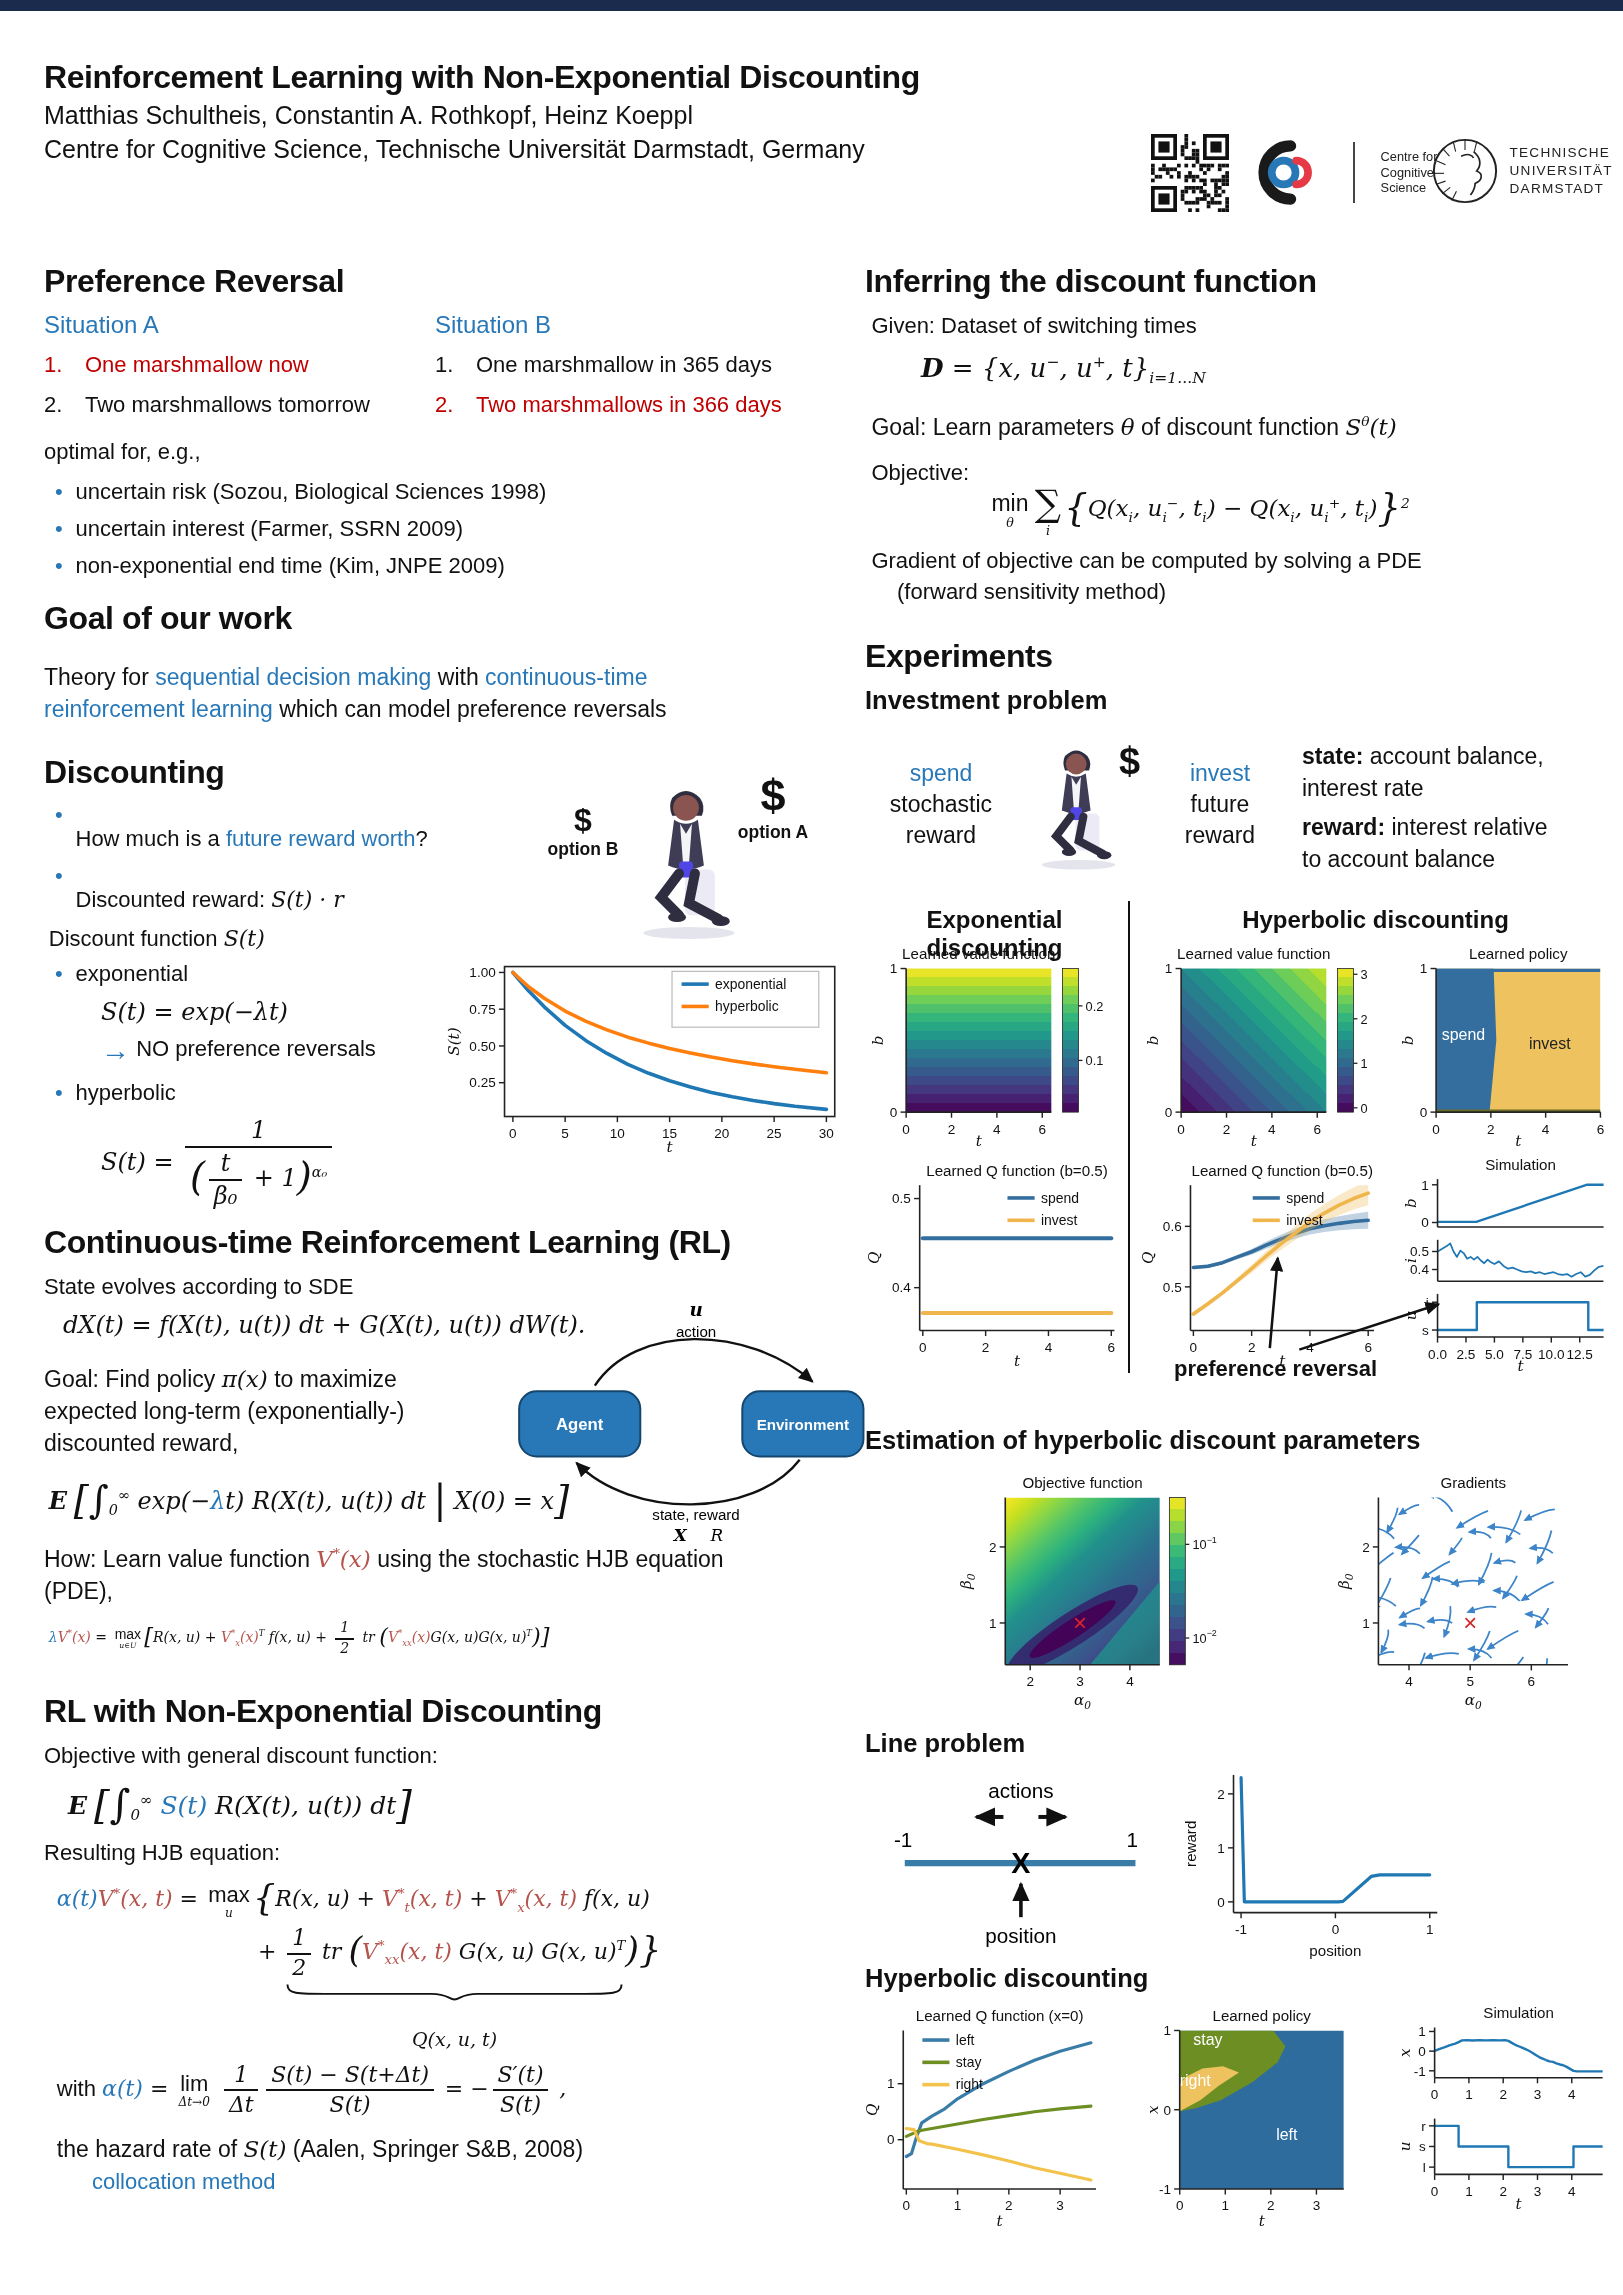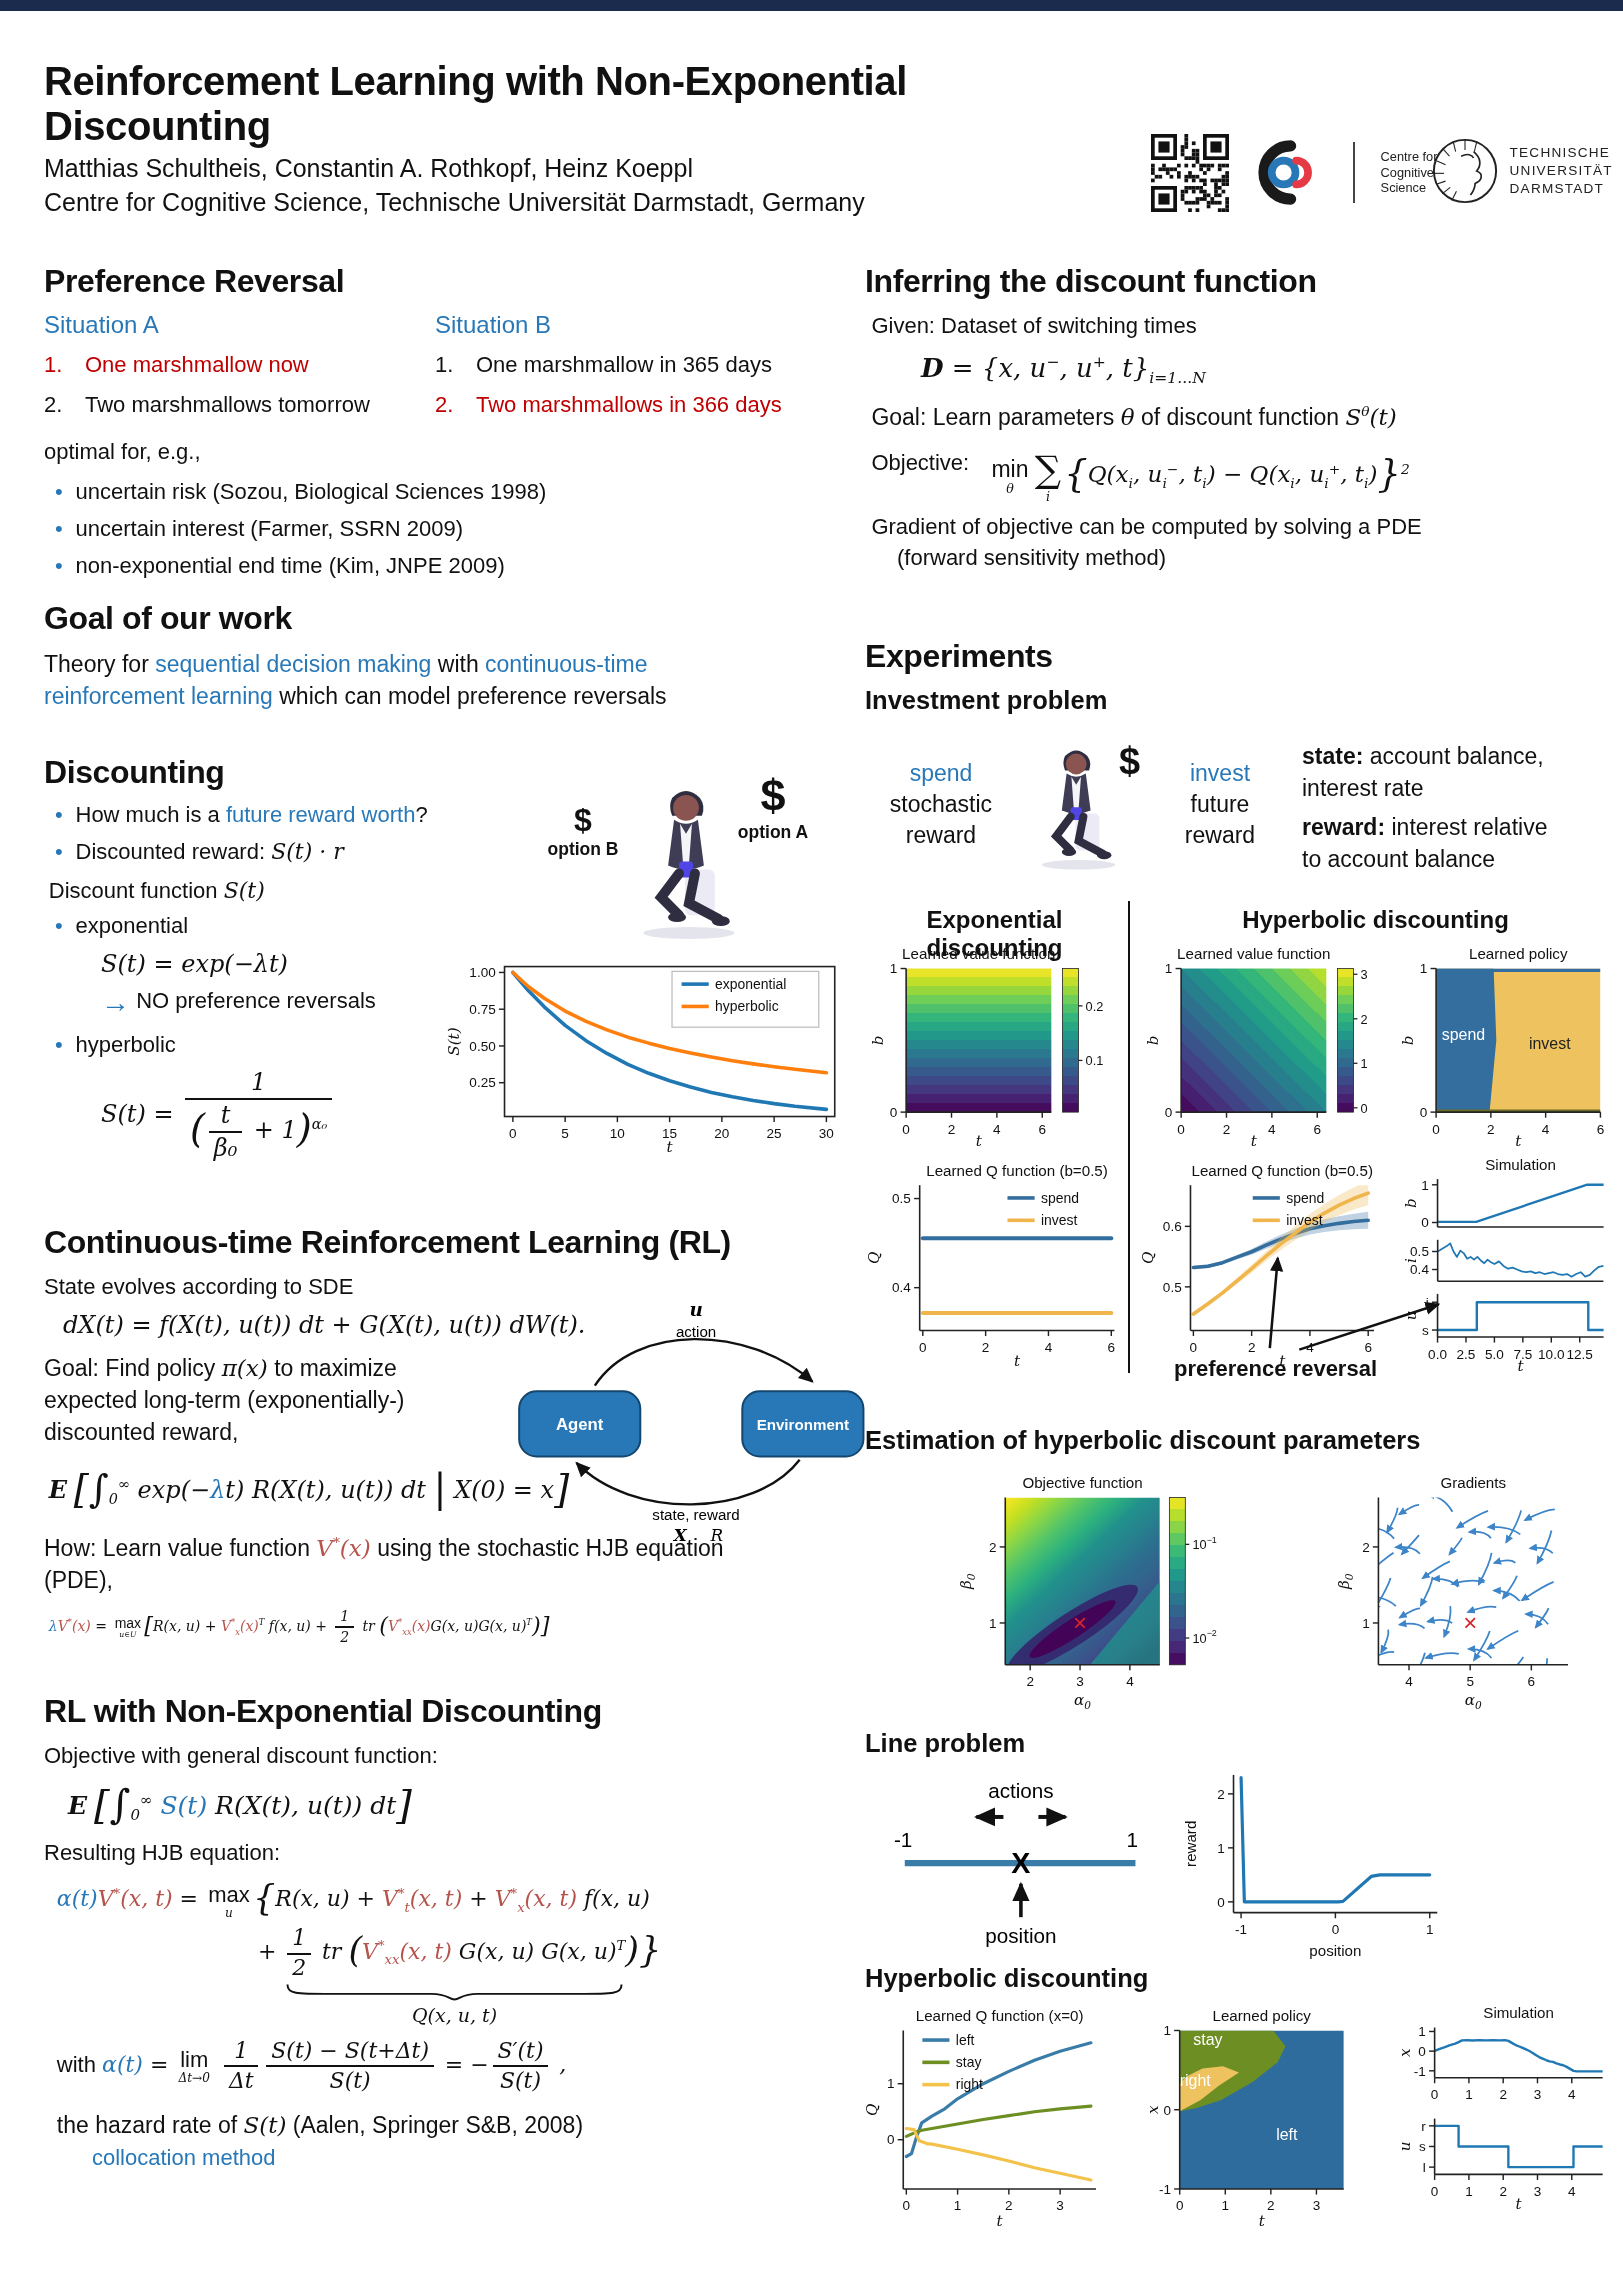--- a/index.html
+++ b/index.html
@@ -2,32 +2,32 @@
 <html style="font-size:12.8px"><head>
 <meta charset="utf-8">
 <style>
   html,body{margin:0;padding:0;background:#fff;}
   body{width:1624px;height:2295px;position:relative;font-family:"Liberation Sans",sans-serif;color:#111;overflow:hidden;}
   .abs{position:absolute;}
   .bar{position:absolute;left:0;width:1624px;height:11px;background:#1b2b4d;}
   .h1{font-size:32px;font-weight:700;letter-spacing:-0.4px;margin:0 0 11px 0;}
   .h2{font-size:25.5px;font-weight:700;margin:0 0 8px 0;}
   .coltitle{font-size:24px;font-weight:700;text-align:center;}
-  .title{font-size:40px;font-weight:700;letter-spacing:-0.4px;}
+  .title{font-size:32px;font-weight:700;letter-spacing:-0.4px;}
   .authors,.affil{font-size:25px;margin-top:4.8px;}
   .body-t{font-size:22px;line-height:1.4;}
   .blue{color:#2878b8;}
   .red{color:#c00000;}
   .bold{font-weight:700;}
   .sit-title{color:#2878b8;font-size:24px;margin-bottom:12.8px;}
   .sit-item{font-size:22px;margin-bottom:14.4px;display:flex;}
   .sit-num{width:41px;flex:none;}
   .bul{display:flex;font-size:22px;margin-bottom:11px;}
   .dot{color:#2878b8;margin:0 12.8px 0 11px;flex:none;}
-  .eq{font-size:23px;color:#111;}
+  .eq{font-size:23px;color:#111;margin-top:24px;}
   .eqt{font-family:"DejaVu Serif",serif;font-style:italic;}
   .plain{font-family:"Liberation Sans",sans-serif;font-style:normal;}
   .eb{color:#2878b8;}
   .er{color:#b5534c;}
   .bd{font-weight:700;}
   .sup{vertical-align:super;font-size:60%;}
   .sub{vertical-align:sub;font-size:60%;}
   .big{font-size:160%;vertical-align:-0.1em;}
   .frac{display:inline-block;vertical-align:middle;text-align:center;margin:0 4px;line-height:1.08;}
   .num{display:block;border-bottom:2px solid #111;padding:0 4.8px 2.4px 4.8px;}

